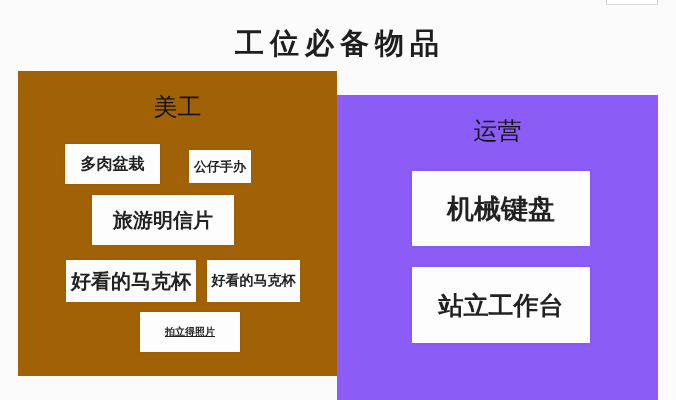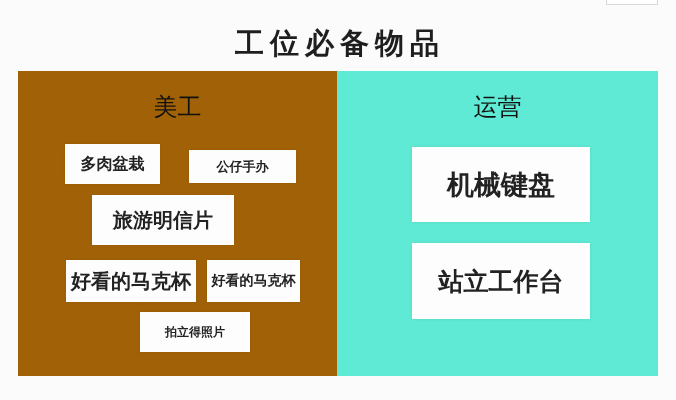--- a/index.html
+++ b/index.html
@@ -36,38 +36,38 @@
 <div class="corner-box"></div>
 
 <div class="title">工位必备物品</div>
 
 <div class="panel panel-left" style="background:#a16207;">
   <div class="panel-heading">美工</div>
 
   <div class="card" style="left:47px; top:73px; width:95px; height:40px; font-size:16px;">
     <span>多肉盆栽</span>
   </div>
-  <div class="card" style="left:171px; top:79px; width:107px; height:33px; font-size:13px;">
+  <div class="card" style="left:171px; top:79px; width:62px; height:33px; font-size:13px;">
     <span>公仔手办</span>
   </div>
   <div class="card" style="left:74px; top:124px; width:142px; height:50px; font-size:20px;">
     <span>旅游明信片</span>
   </div>
   <div class="card" style="left:48px; top:189px; width:130px; height:42px; font-size:20px;">
     <span>好看的马克杯</span>
   </div>
   <div class="card" style="left:189px; top:189px; width:93px; height:42px; font-size:14px;">
     <span>好看的马克杯</span>
   </div>
-  <div class="card" style="left:122px; top:241px; width:110px; height:40px; font-size:12px;">
+  <div class="card" style="left:122px; top:241px; width:100px; height:40px; font-size:10px;text-decoration:underline;">
     <span>拍立得照片</span>
   </div>
 </div>
 
-<div class="panel panel-right" style="background:#5eead4;">
+<div class="panel panel-right" style="background:#8b5cf6;margin-top:24px;">
   <div class="panel-heading">运营</div>
 
   <div class="card" style="left:75px; top:76px; width:178px; height:75px; font-size:27px;">
     <span>机械键盘</span>
   </div>
   <div class="card" style="left:75px; top:172px; width:178px; height:76px; font-size:25px;font-family:Liberation Mono, monospace;">
     <span>站立工作台</span>
   </div>
 </div>
 

